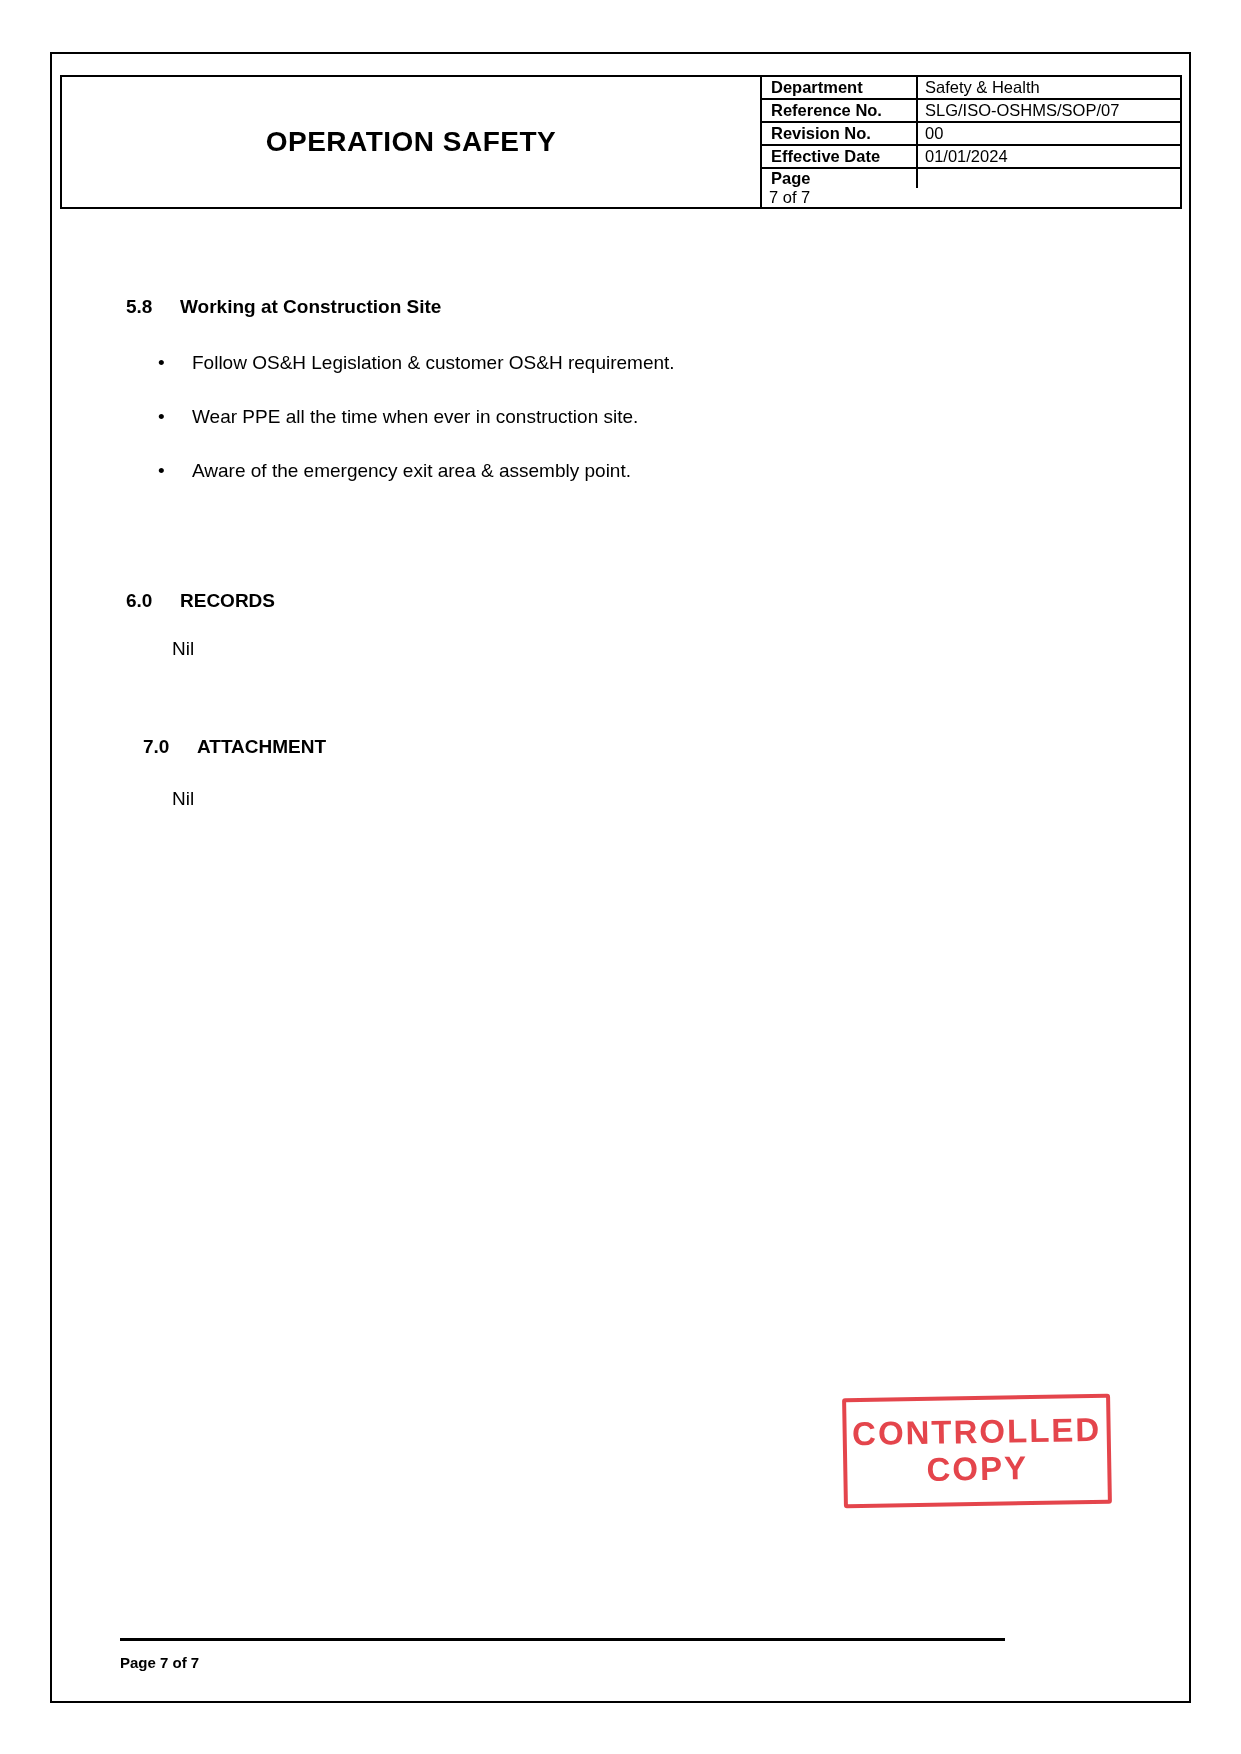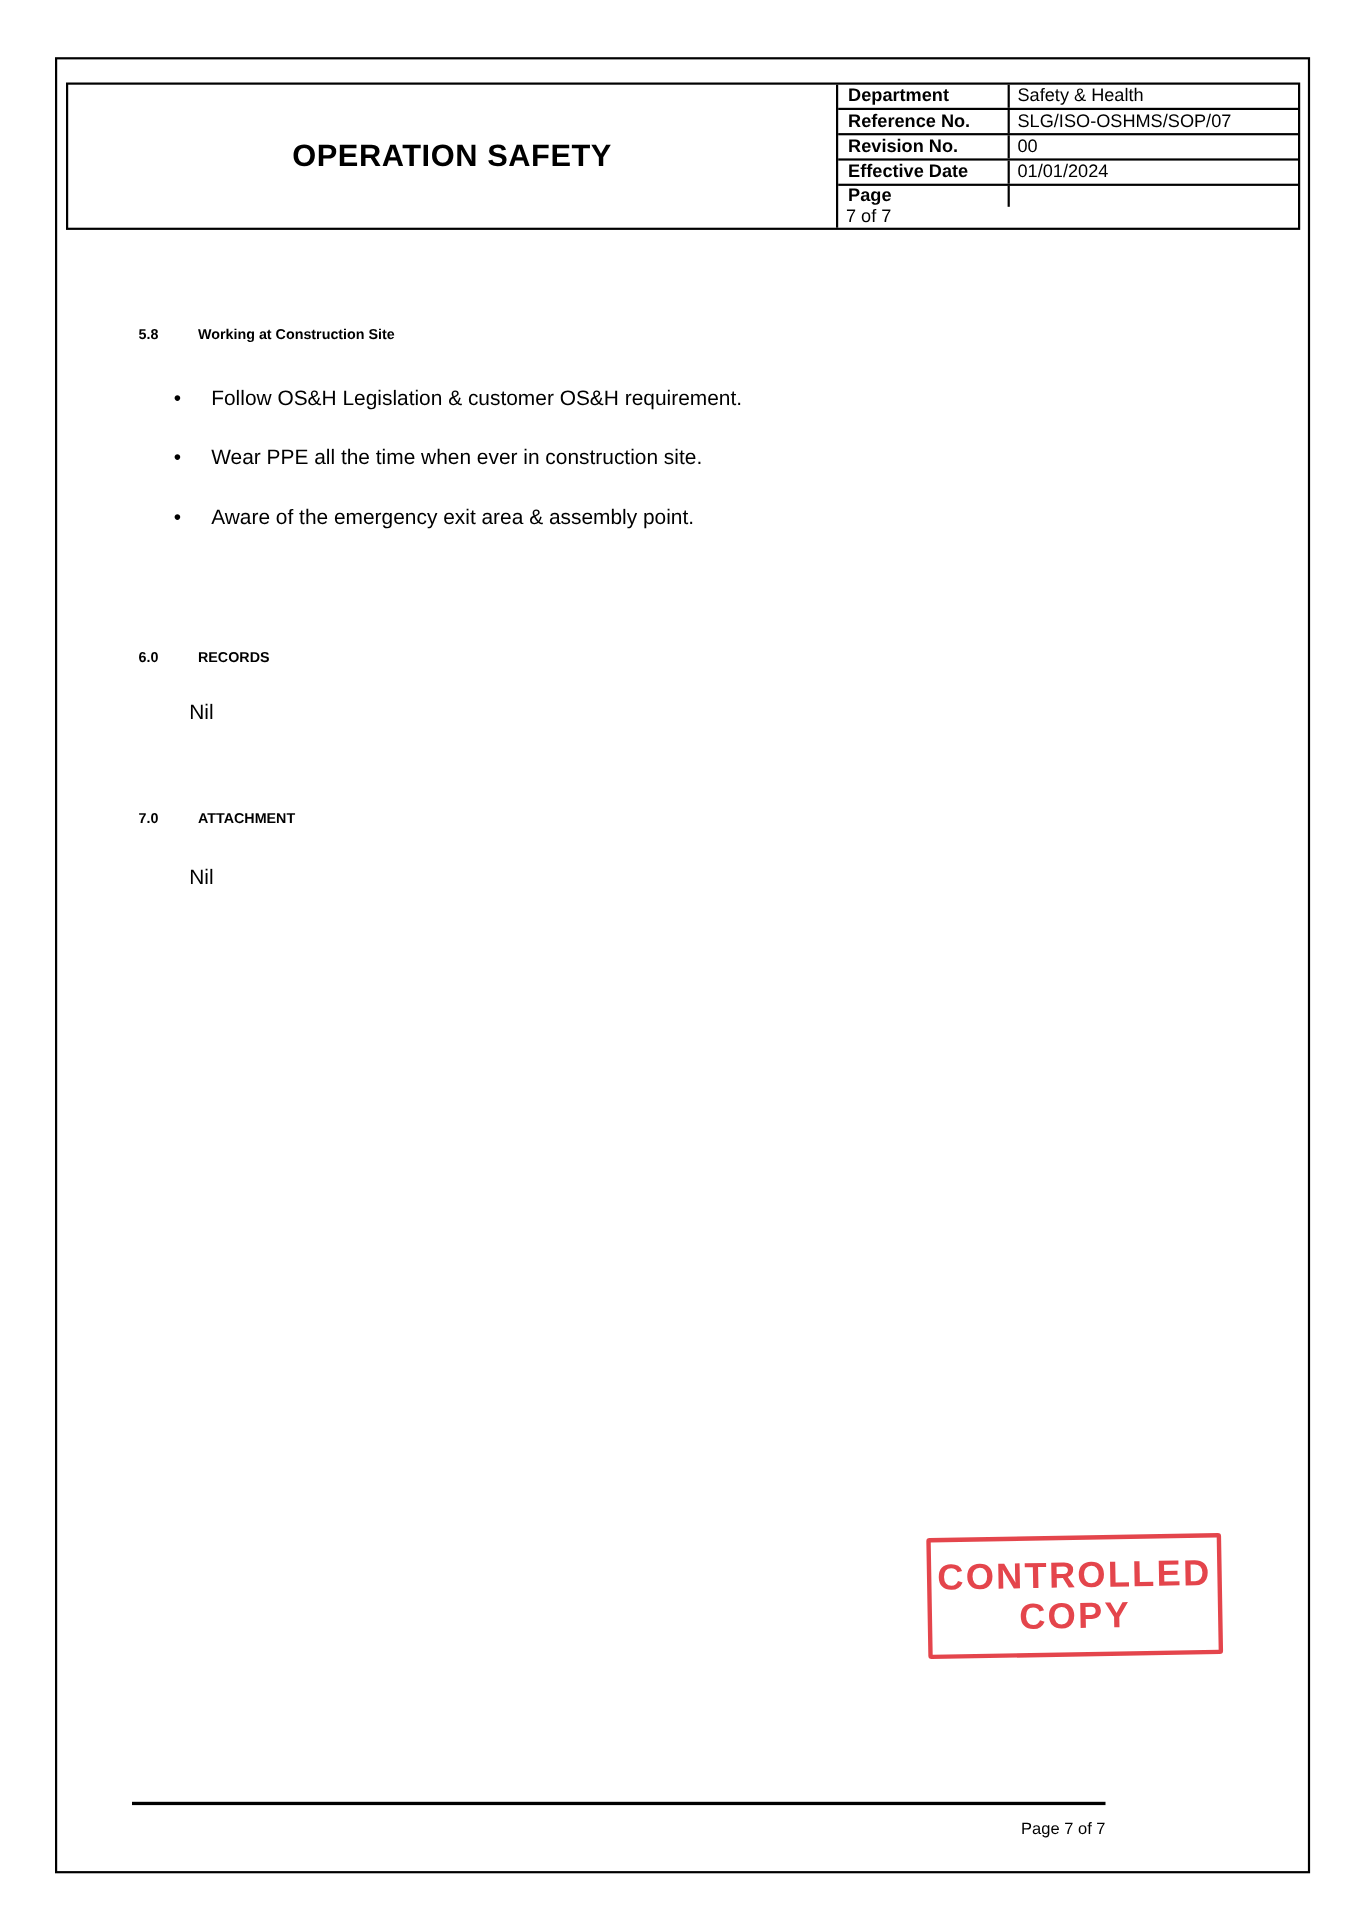--- a/index.html
+++ b/index.html
@@ -32,41 +32,41 @@
   .doc-title{font-size:28px;font-weight:bold;letter-spacing:.5px;}
   .info-table{width:418px;display:flex;flex-direction:column;}
   .info-row{flex:1;display:flex;border-bottom:2px solid #000;box-sizing:border-box;}
   .info-row:last-child{border-bottom:none;flex-direction:column;}
   .info-label{
     width:156px;border-right:2px solid #000;box-sizing:border-box;
     font-weight:bold;font-size:16.5px;display:flex;align-items:center;padding-left:9px;
   }
   .info-value{flex:1;font-size:16.5px;display:flex;align-items:center;padding-left:7px;}
   
-  .sec-head{position:absolute;left:126px;display:flex;font-weight:bold;font-size:13px;justify-content:flex-end;}
+  .sec-head{position:absolute;left:126px;display:flex;font-weight:bold;font-size:19px;justify-content:flex-end;}
   .sec-num{width:54px;}
   .bullets{position:absolute;left:158px;top:352px;list-style:none;margin:0;padding:0;}
   .bullets li{display:flex;font-size:19px;margin-bottom:33px;line-height:21px;}
   .bullets .dot{width:34px;font-size:19px;}
   .nil{position:absolute;left:172px;font-size:19px;}
   
   .stamp{
     position:absolute;left:843px;top:1396px;width:268px;height:110px;
     border:4px solid #e2383f;border-radius:3px;box-sizing:border-box;
     display:flex;flex-direction:column;align-items:center;justify-content:center;
     color:#e2383f;transform:rotate(-1deg);opacity:.93;
   }
   .stamp .l1{font-size:33px;font-weight:bold;letter-spacing:2px;line-height:36px;}
   .stamp .l2{font-size:33px;font-weight:bold;letter-spacing:2px;line-height:38px;}
   
   .foot-rule{position:absolute;left:120px;top:1638px;width:885px;height:3px;background:#000;}
   .foot-text{position:absolute;left:120px;top:1646px;width:885px;font-size:15px;line-height:20px;}
   .foot-page{
     position:absolute;left:120px;top:1654px;width:885px;
-    text-align:right;font-size:15px;font-weight:normal;
+    text-align:left;font-size:15px;font-weight:bold;
   }
 </style>
 </head>
 <body>
 
 <div class="page">
 
   <div class="page-border"></div>
 
   <div class="header">
@@ -119,21 +119,21 @@
       <span>Aware of the emergency exit area &amp; assembly point.</span>
     </li>
   </ul>
 
   <div class="sec-head" style="top:590px;">
     <span class="sec-num">6.0</span>
     <span>RECORDS</span>
   </div>
   <div class="nil" style="top:638px;">Nil</div>
 
-  <div class="sec-head" style="top:736px;">
+  <div class="sec-head" style="top:736px;margin-left:17px;">
     <span class="sec-num">7.0</span>
     <span>ATTACHMENT</span>
   </div>
   <div class="nil" style="top:788px;">Nil</div>
 
   <div class="stamp">
     <span class="l1">CONTROLLED</span>
     <span class="l2">COPY</span>
   </div>
 

